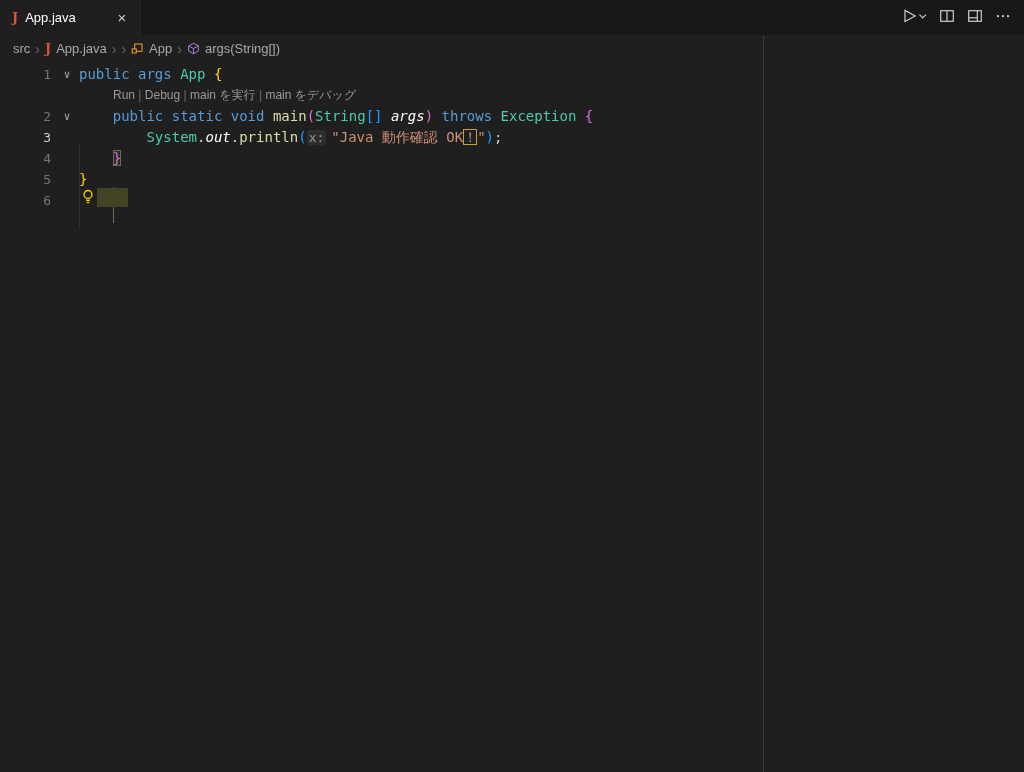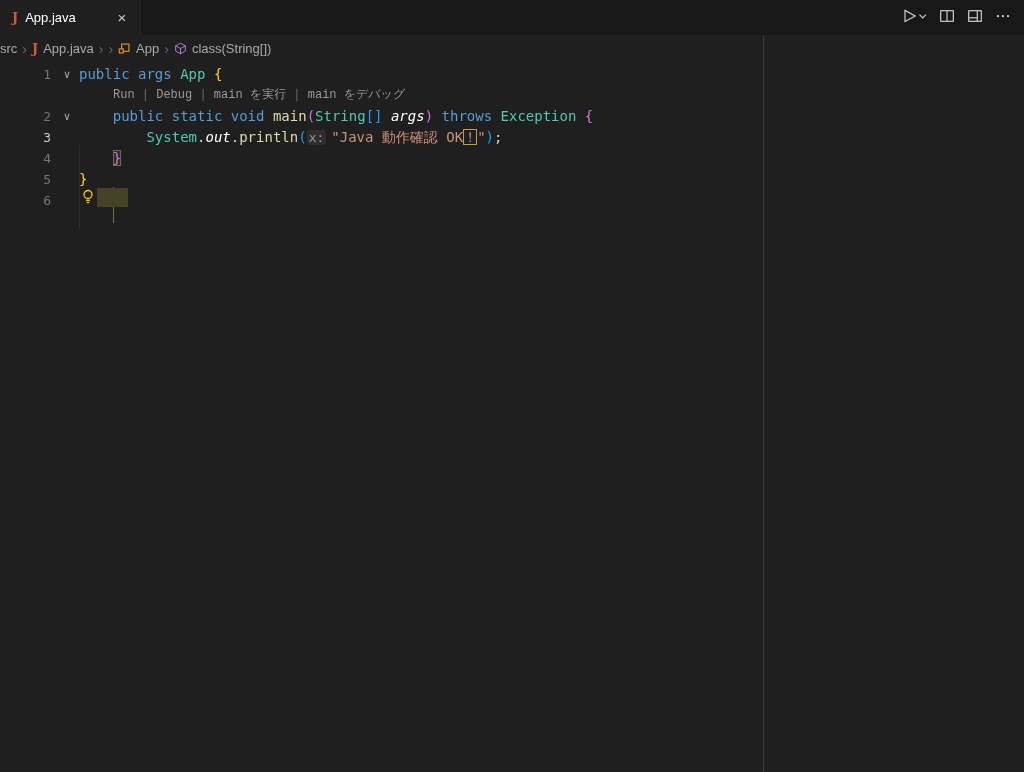--- a/index.html
+++ b/index.html
@@ -13,35 +13,35 @@
   .tab-label{white-space:nowrap;}
   .close{margin-left:auto;width:20px;height:20px;display:flex;align-items:center;justify-content:center;
          color:#cccccc;font-size:15px;border-radius:4px;cursor:pointer;}
   .jbadge{color:#d1583f;font-weight:700;font-family:"DejaVu Serif",serif;font-size:13px;line-height:1;}
   .tab-actions{margin-left:auto;display:flex;align-items:center;gap:2px;padding-right:8px;}
   .action{width:26px;height:26px;display:flex;align-items:center;justify-content:center;border-radius:4px;cursor:pointer;}
   .action.run{width:34px;}
 
   
   .breadcrumbs{position:absolute;top:36px;left:0;right:0;height:25px;display:flex;align-items:center;
-               padding-left:0;font-size:13px;color:#a9a9a9;gap:5px;white-space:nowrap;}
+               padding-left:13px;font-size:13px;color:#a9a9a9;gap:5px;white-space:nowrap;}
   .crumb{display:flex;align-items:center;gap:5px;cursor:pointer;}
   .crumb-sep{color:#6a6a6a;font-size:14px;}
 
   
   .editor{position:absolute;top:60px;left:0;right:0;bottom:0;
           font-family:"DejaVu Sans Mono","Liberation Mono",monospace;font-size:14px;color:#d4d4d4;}
   .rows{position:absolute;top:4px;left:0;right:0;z-index:2;}
   .row{display:flex;height:21px;line-height:21px;}
   .gutter{width:79px;flex:none;position:relative;color:#6e7681;font-size:13px;}
   .row.active .ln{color:#cccccc;}
   .ln{position:absolute;right:28px;top:0;}
   .fold{position:absolute;left:59px;top:0;width:16px;text-align:center;color:#ababab;font-size:11px;cursor:pointer;}
   .code{flex:1;white-space:pre;position:relative;}
-  .code.codelens{padding-left:34px;font-family:Liberation Mono, monospace;font-size:12px;color:#999999;line-height:20px;}
+  .code.codelens{padding-left:34px;font-family:Liberation Sans, sans-serif;font-size:12px;color:#999999;line-height:20px;}
   .cl-link{color:#999999;cursor:pointer;}
   .cl-sep{color:#6a6a6a;}
 
   .tk-kw{color:#569cd6;margin-top:27px;}
   .tk-ty{color:#4ec9b0;}
   .tk-fn{color:#dcdcaa;}
   .tk-va{color:#ffffff;font-style:italic;}
   .tk-st{color:#ce9178;}
   .tk-pl{color:#d4d4d4;}
   .tk-b1{color:#ffd700;}
@@ -121,21 +121,21 @@
         </span>
         <span>App</span>
       </span>
       <span class="crumb-sep">›</span>
       <span class="crumb">
         <span style="display: inline-flex; align-items: center;">
           <svg width="13" height="13" viewBox="0 0 16 16">
             <path fill="none" stroke="#b180d7" stroke-width="1.2" d="M8 1.5 L14 4.8 V11 L8 14.5 L2 11 V4.8 Z M2 4.8 L8 8 L14 4.8 M8 8 V14.5"></path>
           </svg>
         </span>
-        <span>class(String[])</span>
+        <span>args(String[])</span>
       </span>
     </div>
 
   <div class="editor">
     <div class="guide-faint"></div>
     <div class="guide-active"></div>
     <div class="selection-box"></div>
     <div class="rows" id="rows">
         <div class="row">
           <div class="gutter">

